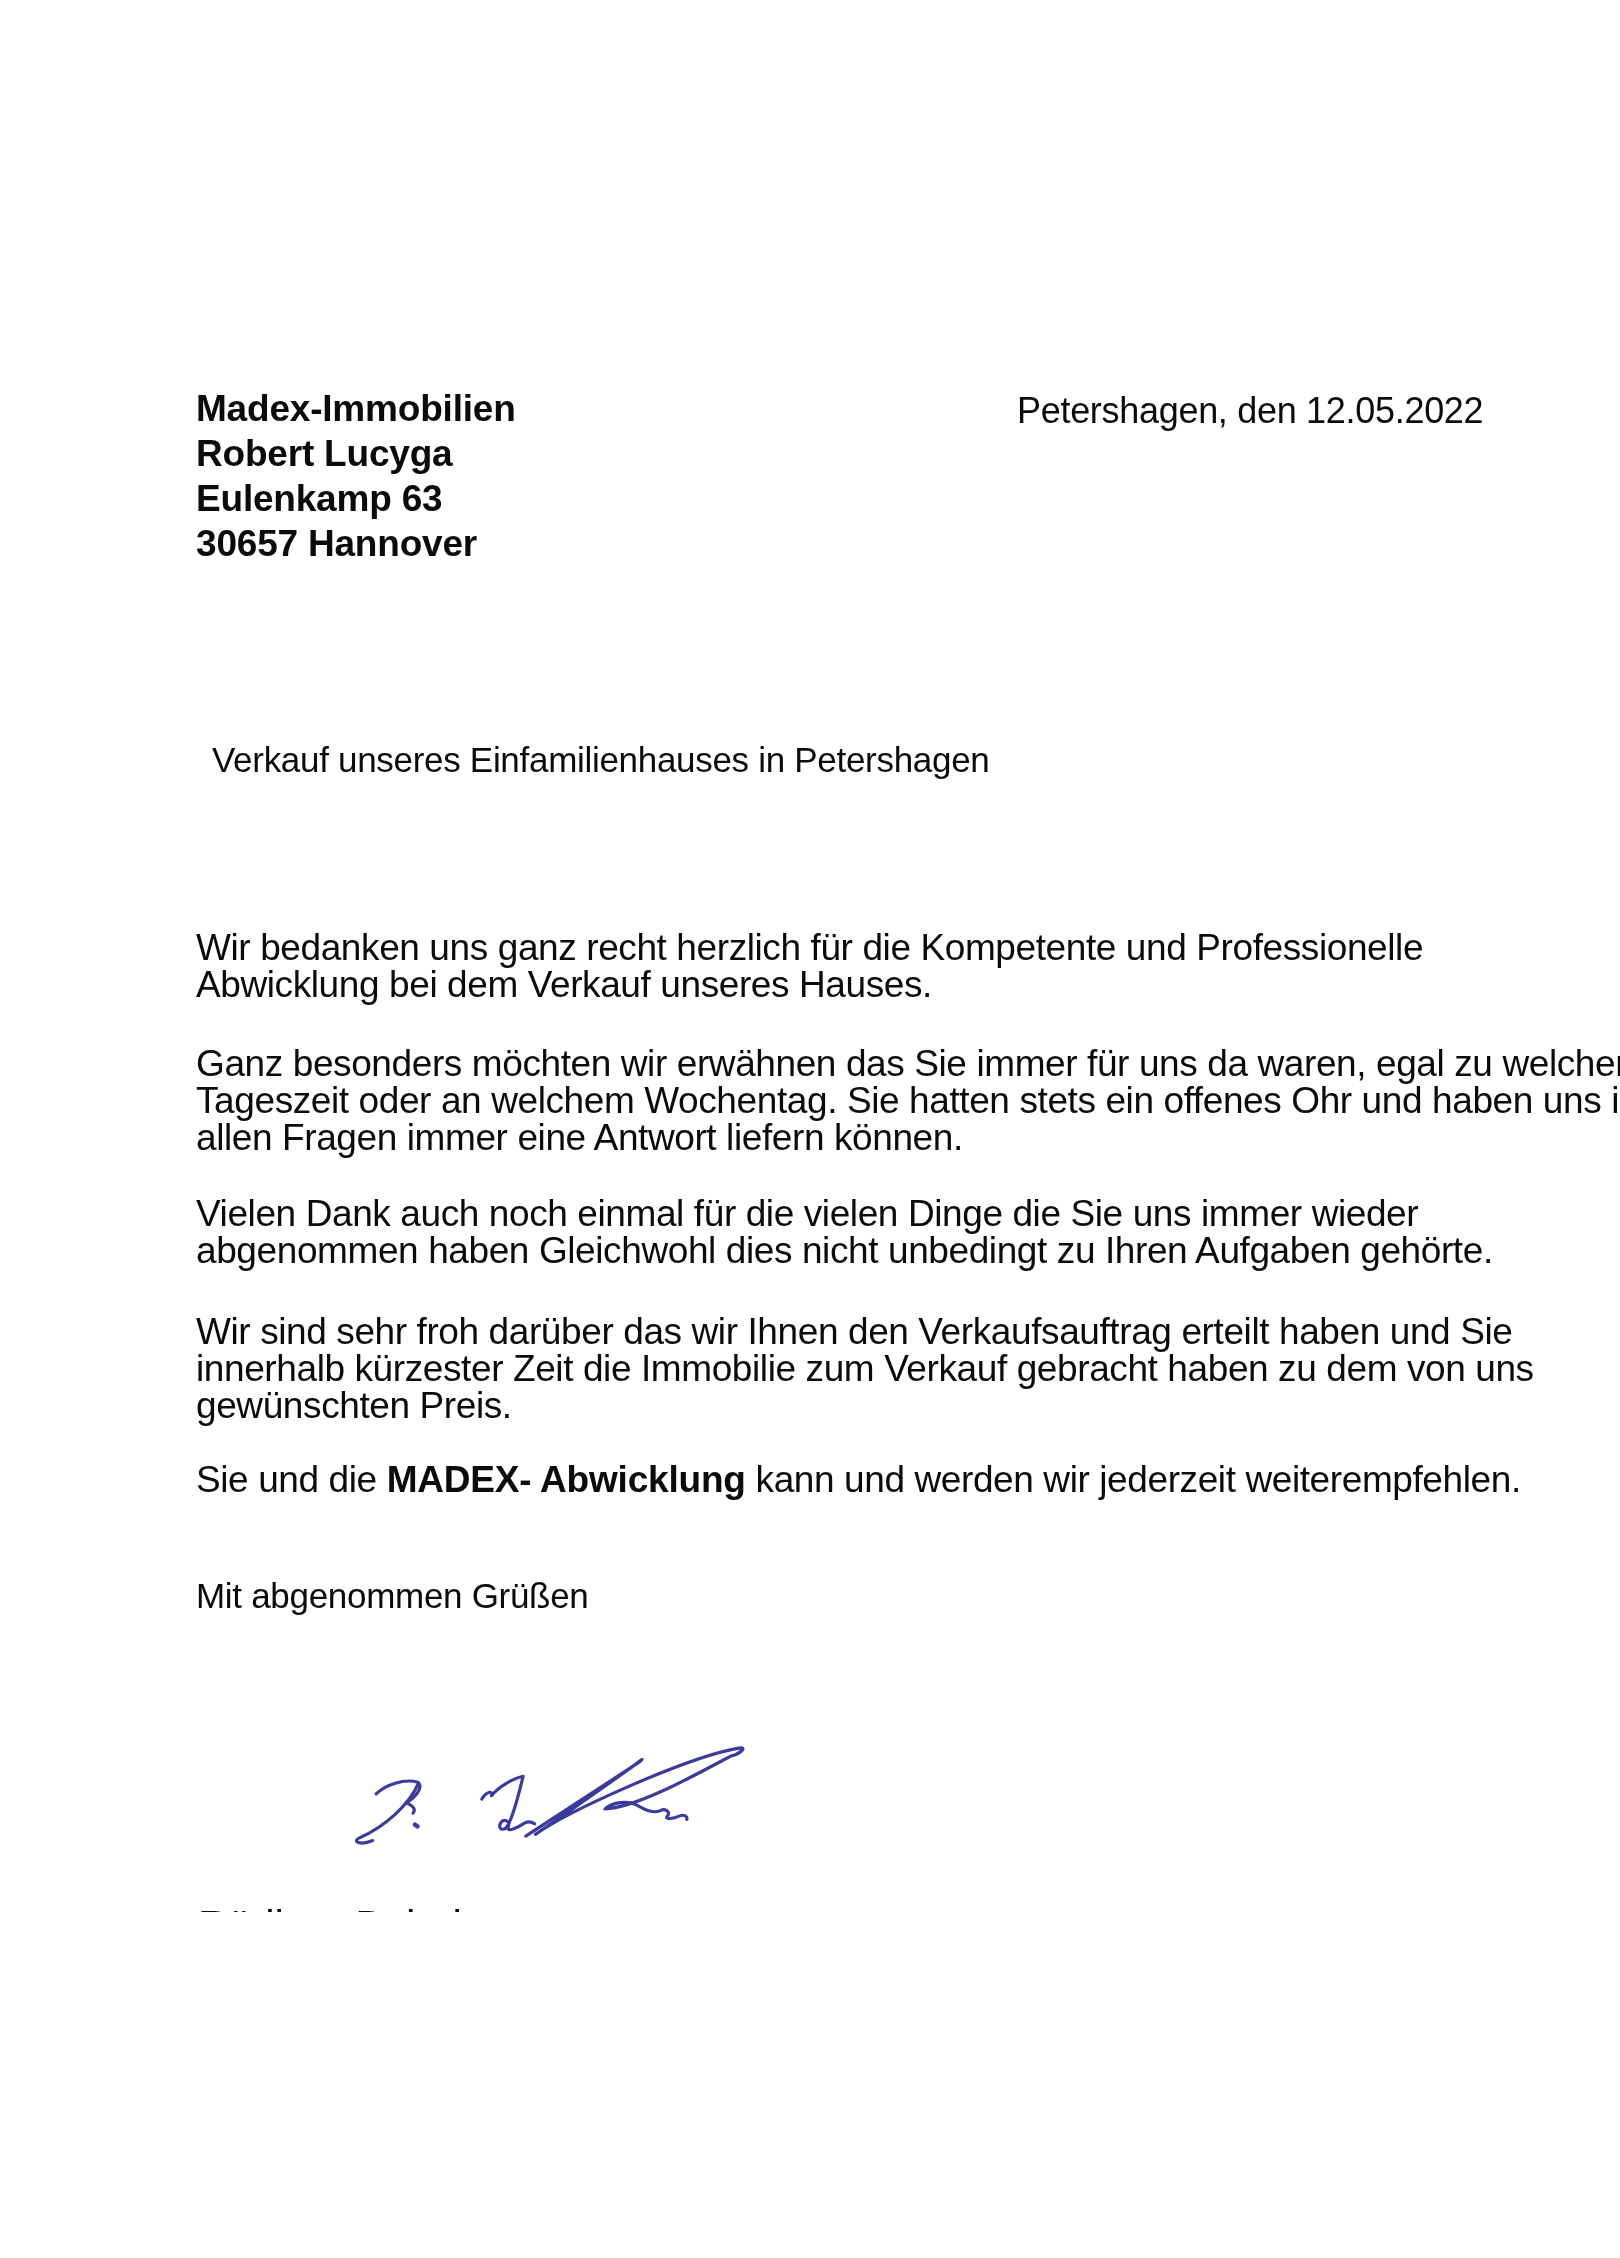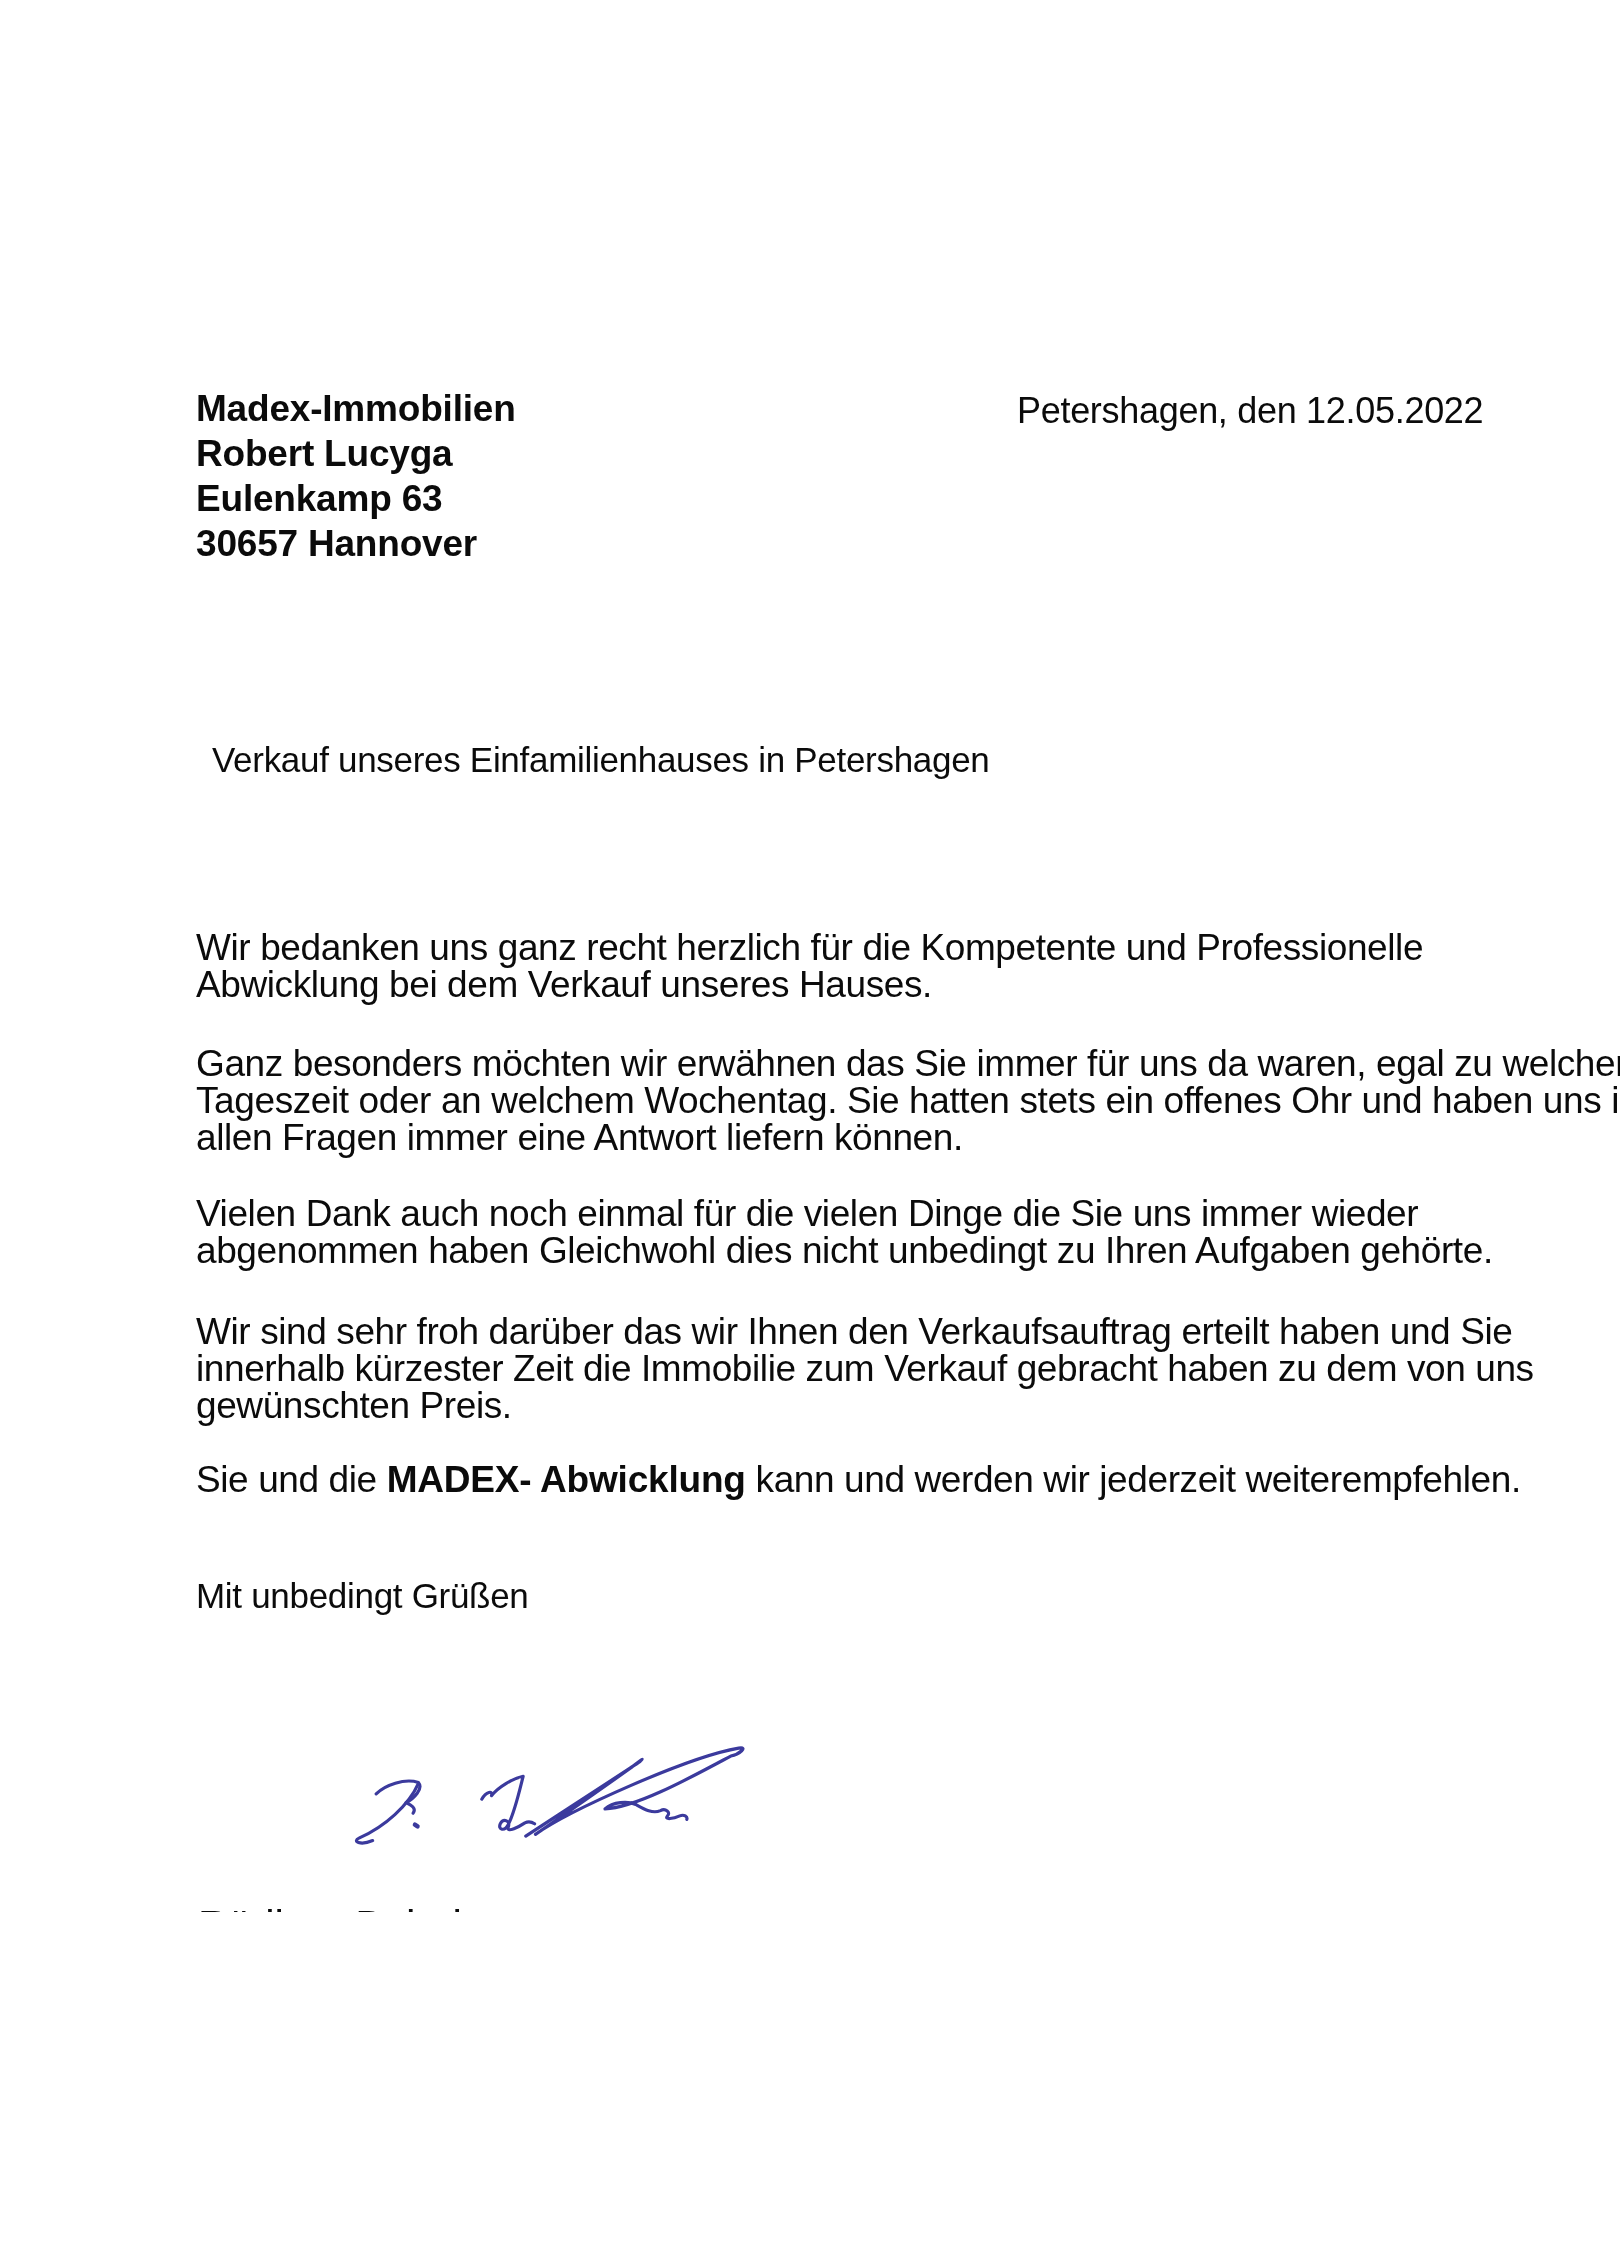--- a/index.html
+++ b/index.html
@@ -105,21 +105,21 @@
   <div class="abs para p2">Ganz besonders möchten wir erwähnen das Sie immer für uns da waren, egal zu welcher<br>Tageszeit oder an welchem Wochentag. Sie hatten stets ein offenes Ohr und haben uns in<br>allen Fragen immer eine Antwort liefern können.</div>
 
   <div class="abs para p3">Vielen Dank auch noch einmal für die vielen Dinge die Sie uns immer wieder<br>abgenommen haben Gleichwohl dies nicht unbedingt zu Ihren Aufgaben gehörte.</div>
 
   <div class="abs para p4">Wir sind sehr froh darüber das wir Ihnen den Verkaufsauftrag erteilt haben und Sie<br>innerhalb kürzester Zeit die Immobilie zum Verkauf gebracht haben zu dem von uns<br>gewünschten Preis.</div>
 
   <div class="abs para p5">
     <span>Sie und die </span><span class="brand">MADEX- Abwicklung</span><span> kann und werden wir jederzeit weiterempfehlen.</span>
   </div>
 
-  <div class="abs closing">Mit unbedingt Grüßen</div>
+  <div class="abs closing">Mit abgenommen Grüßen</div>
 
   <svg class="abs signature-svg" viewBox="0 0 500 175" fill="none" xmlns="http://www.w3.org/2000/svg">
     <g stroke-width="3.6" stroke-linecap="round" stroke-linejoin="round">
 
       <path d="M 36,76 C 46,66 68,58 84,63 C 90,70 79,81 70,86 C 76,89 82,92 78,98" stroke="#3b3a9d"></path>
 
       <path d="M 84,64 C 73,89 46,113 17,126 C 8,130 18,135 32,129" stroke="#3b3a9d"></path>
 
       <path stroke-width="5" d="M 80,111 l 3,2" stroke="#3b3a9d"></path>
 

